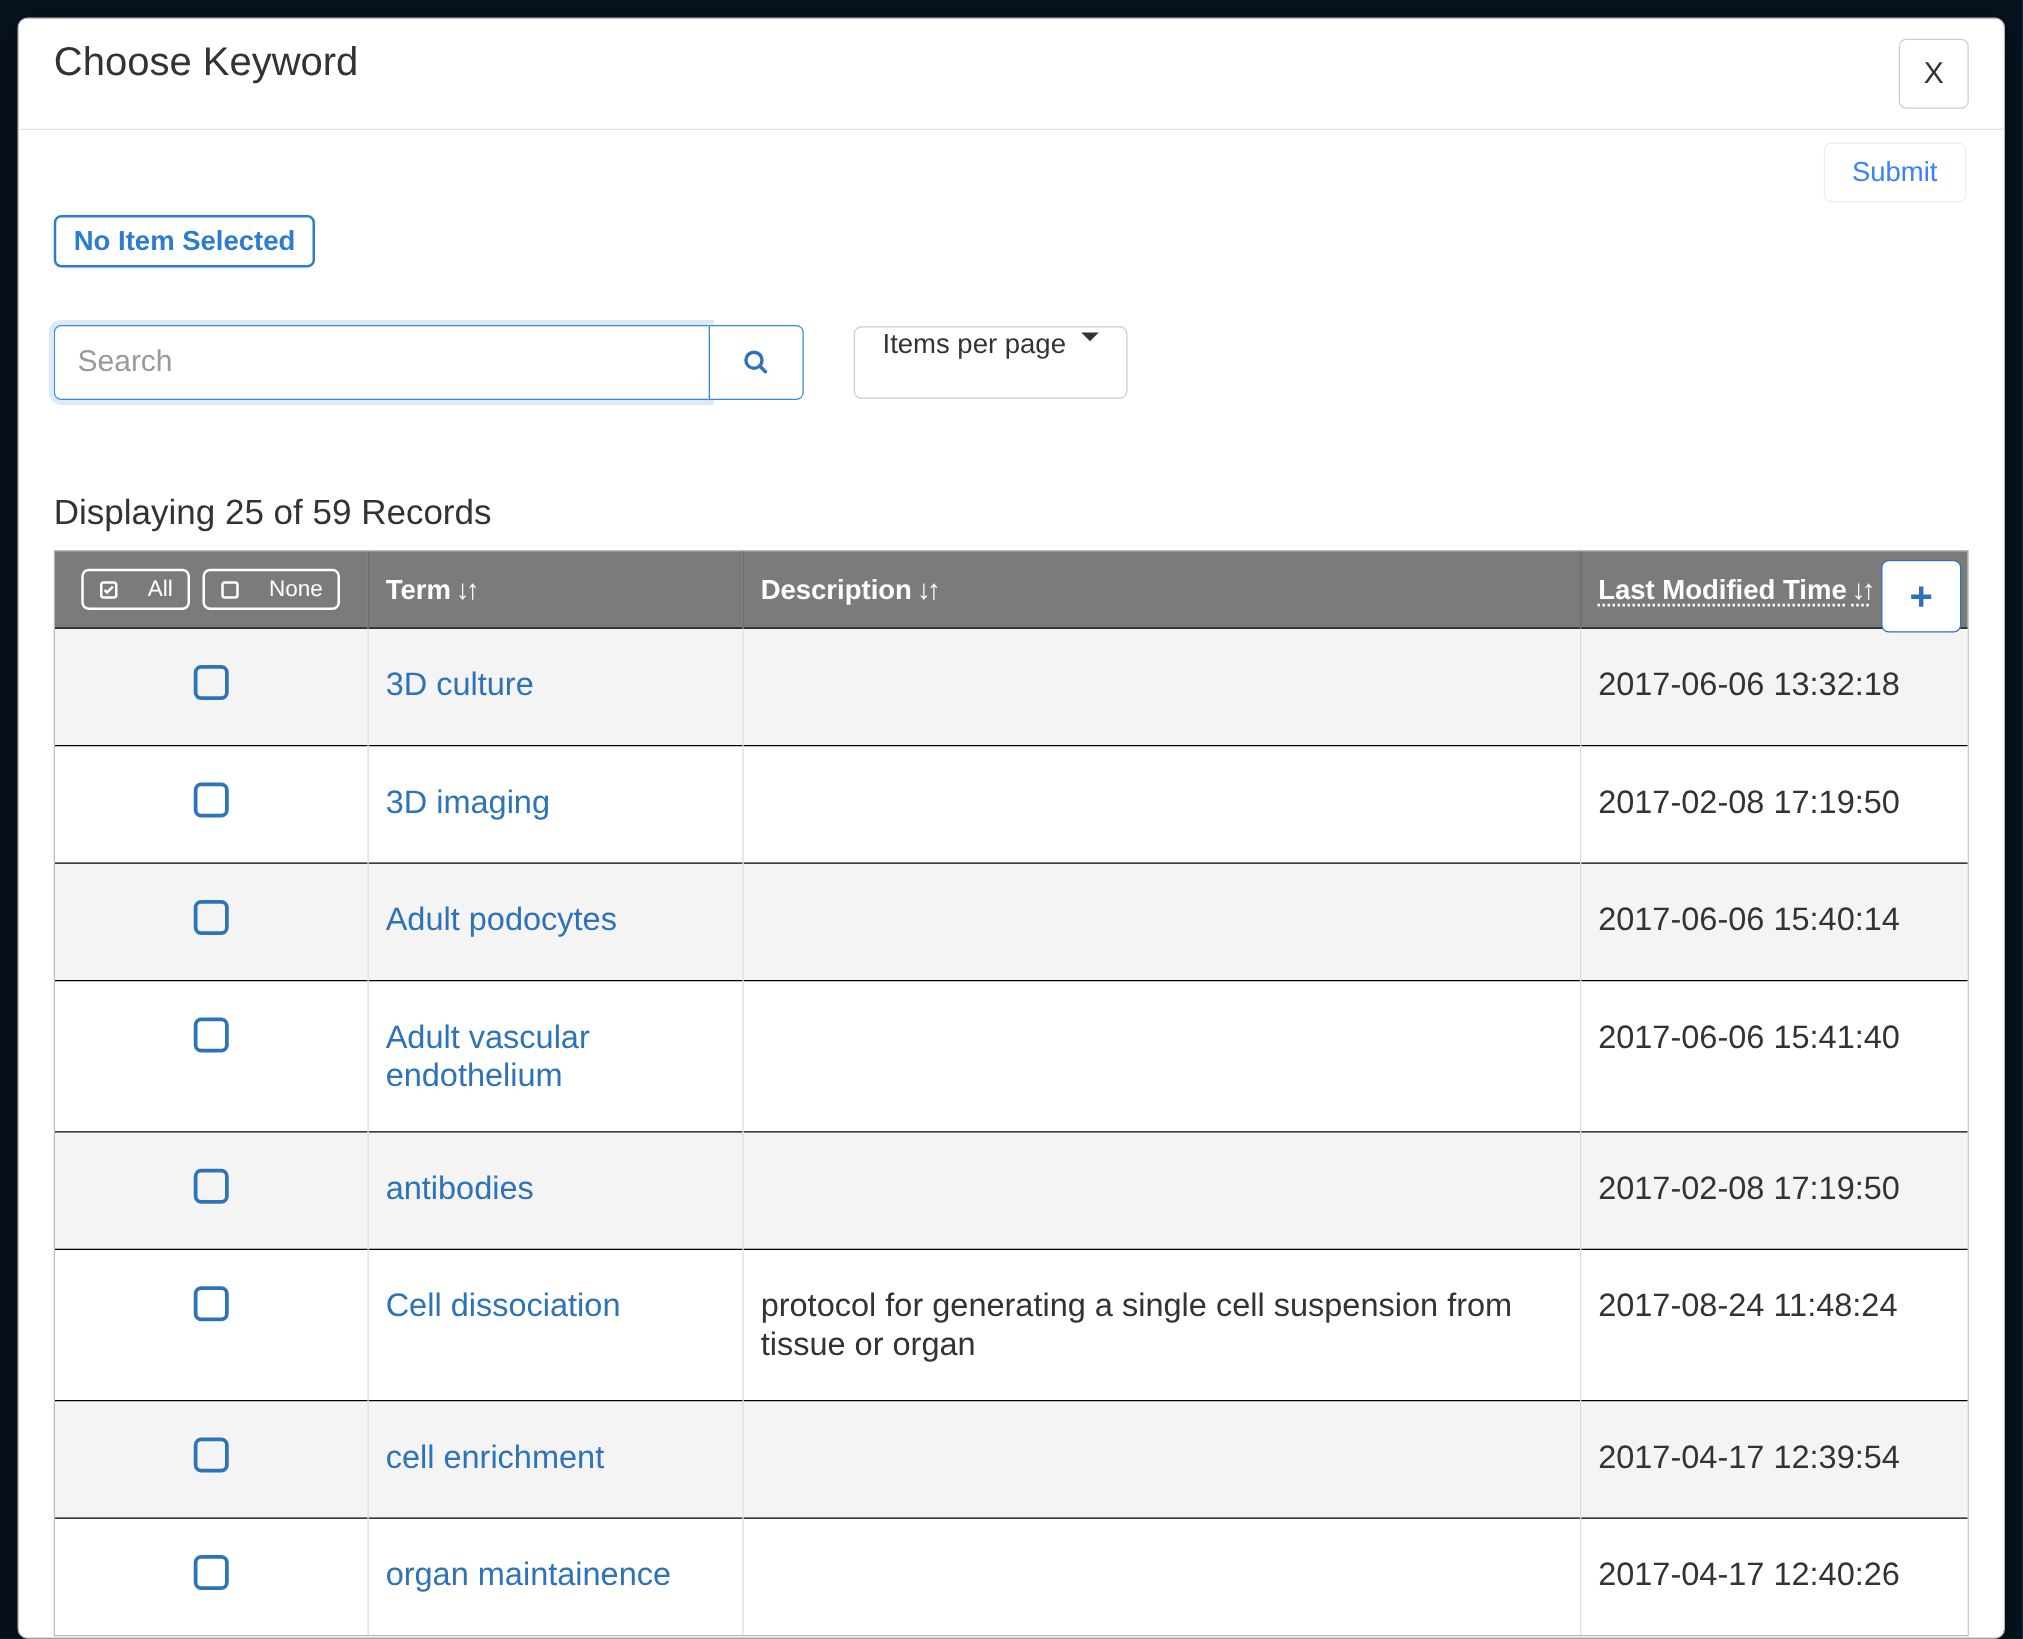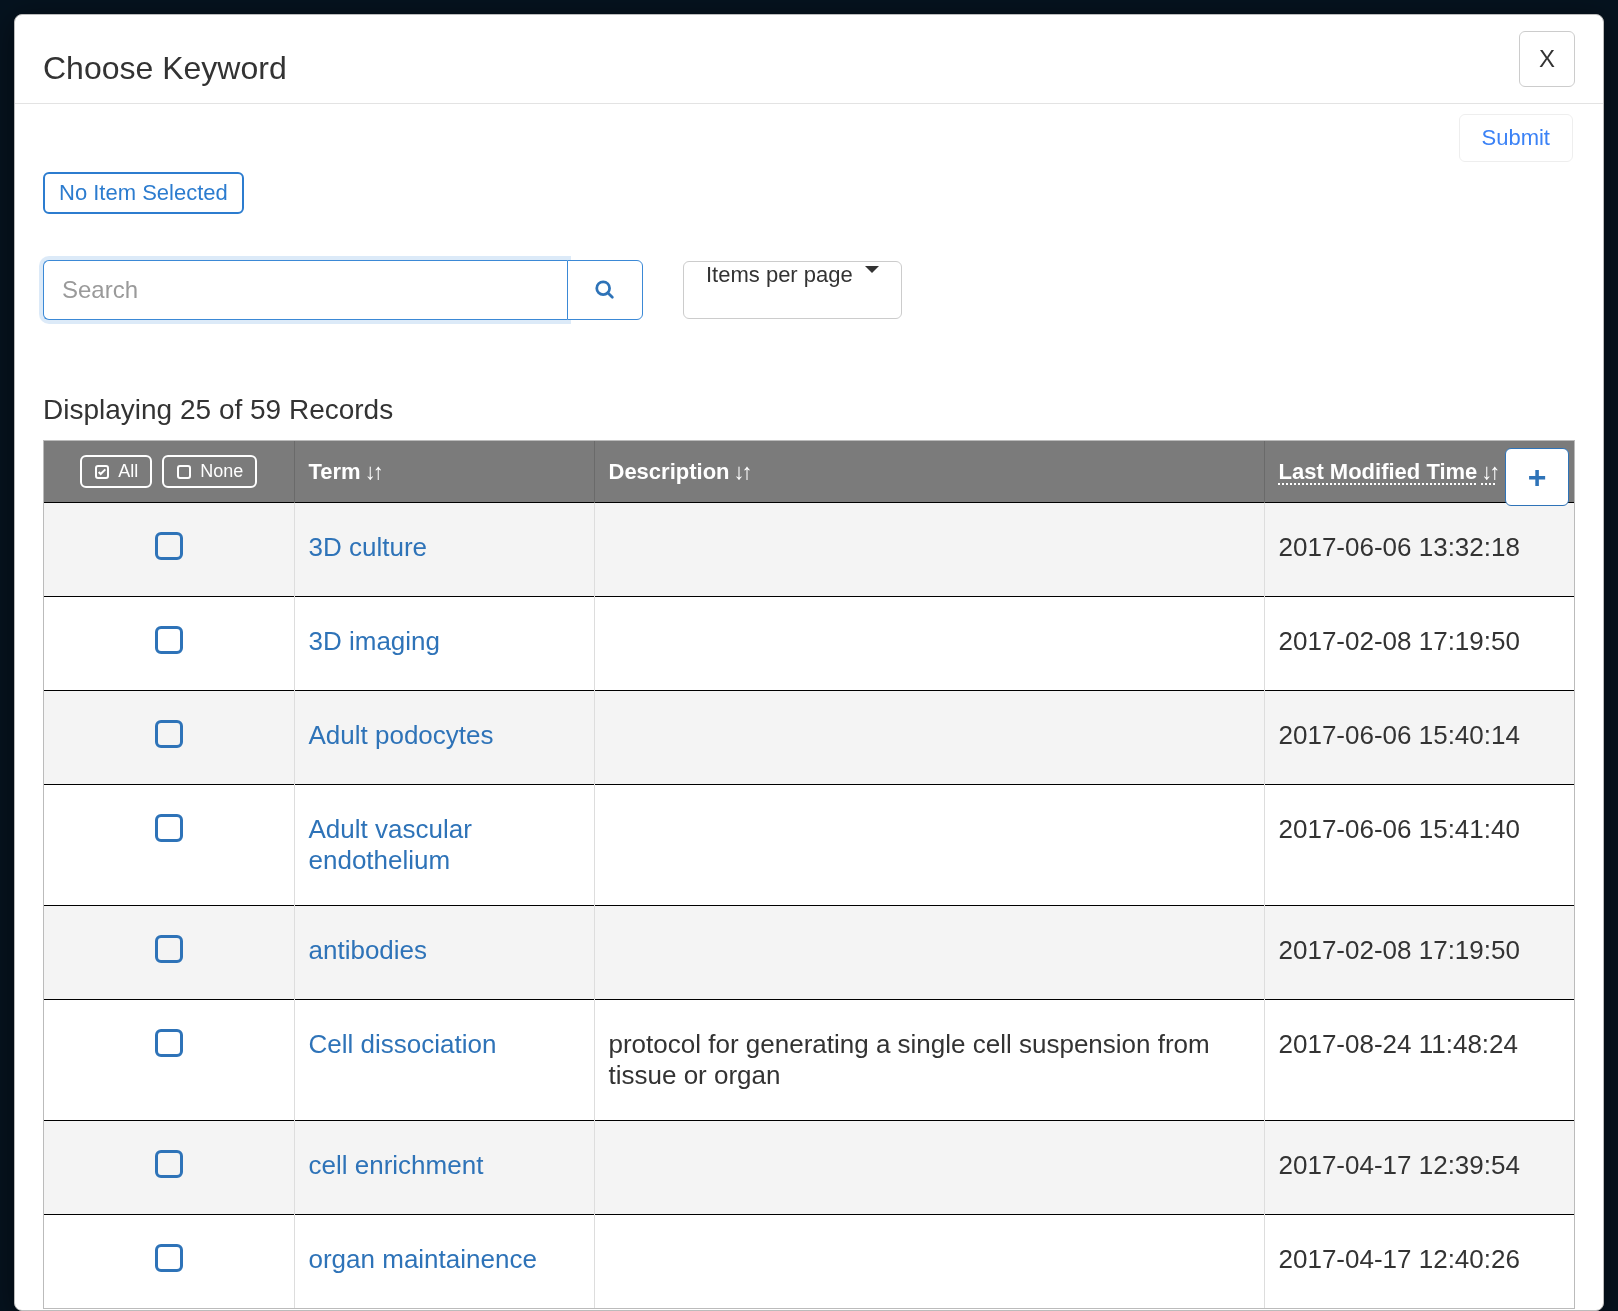--- a/index.html
+++ b/index.html
@@ -24,21 +24,21 @@
     background: #fff;
     border: 1px solid #bbb;
     border-radius: 8px;
     box-shadow: 0 6px 30px rgba(0,0,0,0.5);
     display: flex;
     flex-direction: column;
     overflow: hidden;
   }
   .modal-header {
     display: flex;
-    align-items: flex-end;
+    align-items: flex-start;
     justify-content: space-between;
     padding: 16px 28px 16px 28px;
     border-bottom: 1px solid #e3e3e3;
   }
   .modal-title {
     font-size: 32px;
     font-weight: 400;
     color: #333;
   }
   .close-btn {
@@ -69,20 +69,21 @@
     cursor:not-allowed;
   }
   .pill {
     display:inline-block;
     border: 2px solid #2c7ccf;
     color: #2c7ccf;
     padding: 6px 14px;
     border-radius: 6px;
     font-size: 22px;
     margin-top: 46px;
+    font-weight: bold;
   }
   .controls-row {
     display:flex;
     align-items:center;
     gap: 40px;
     margin-top: 46px;
   }
   .search-group {
     display:flex;
     width: 600px;
@@ -194,21 +195,21 @@
   }
   .sel-cell { text-align:center; }
   .hdr-btns { display:flex; gap:10px; justify-content:center; }
   .hdr-btn {
     border: 2px solid #fff;
     border-radius: 6px;
     background: transparent;
     color:#fff;
     font-size: 18px;
     padding: 4px 12px;
-    display:flex; align-items:center; gap:8px;
+    display:flex; align-items:center; gap:23px;
     cursor:pointer;
   }
   .hdr-btn svg { width:16px; height:16px; }
 </style>
 </head>
 <body>
 
 <div class="page-backdrop"></div>
 <div class="modal-backdrop"></div>
 

